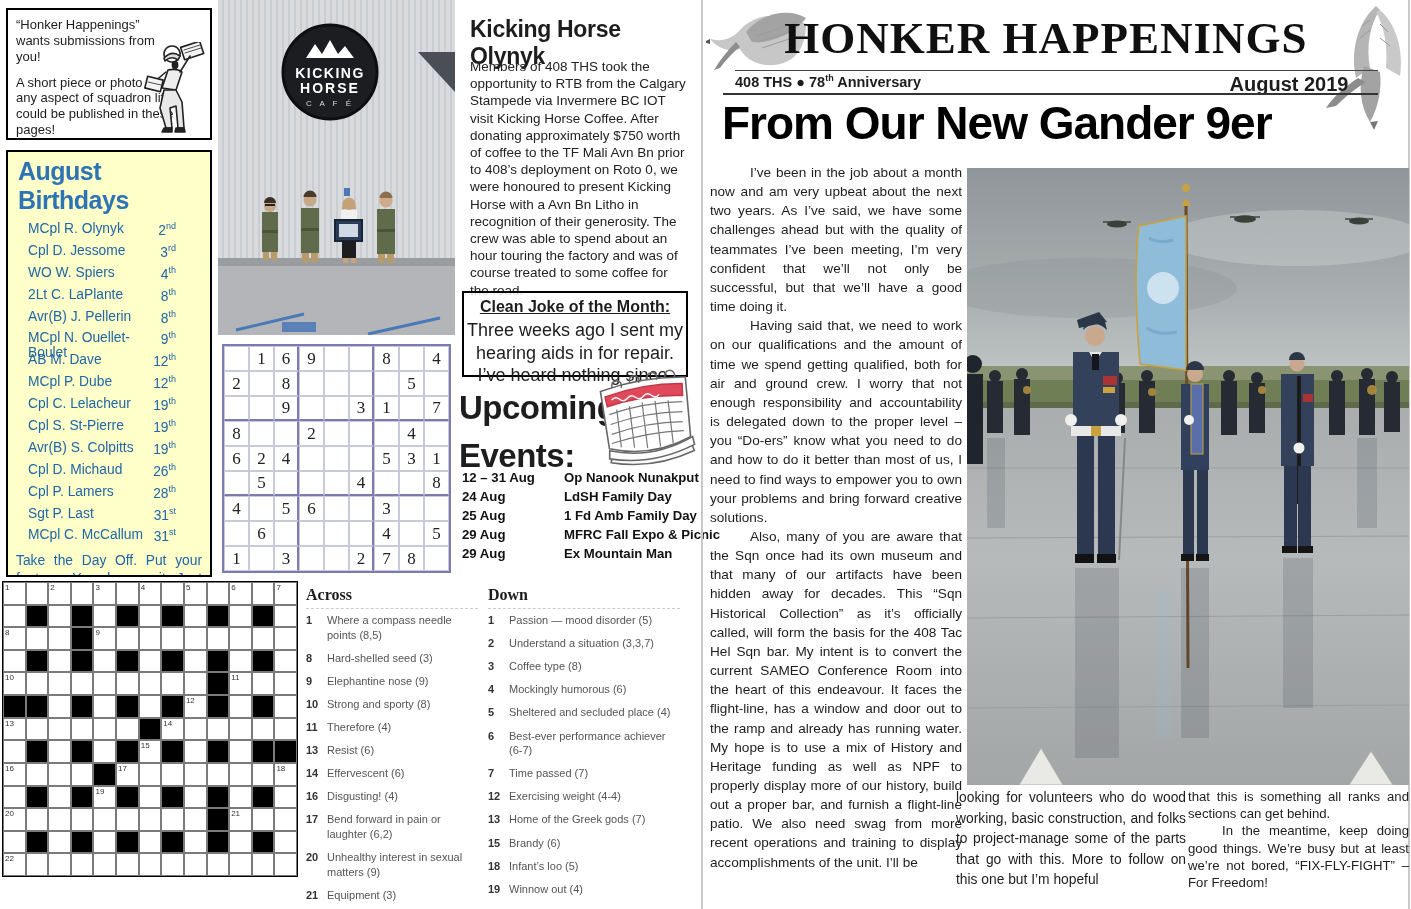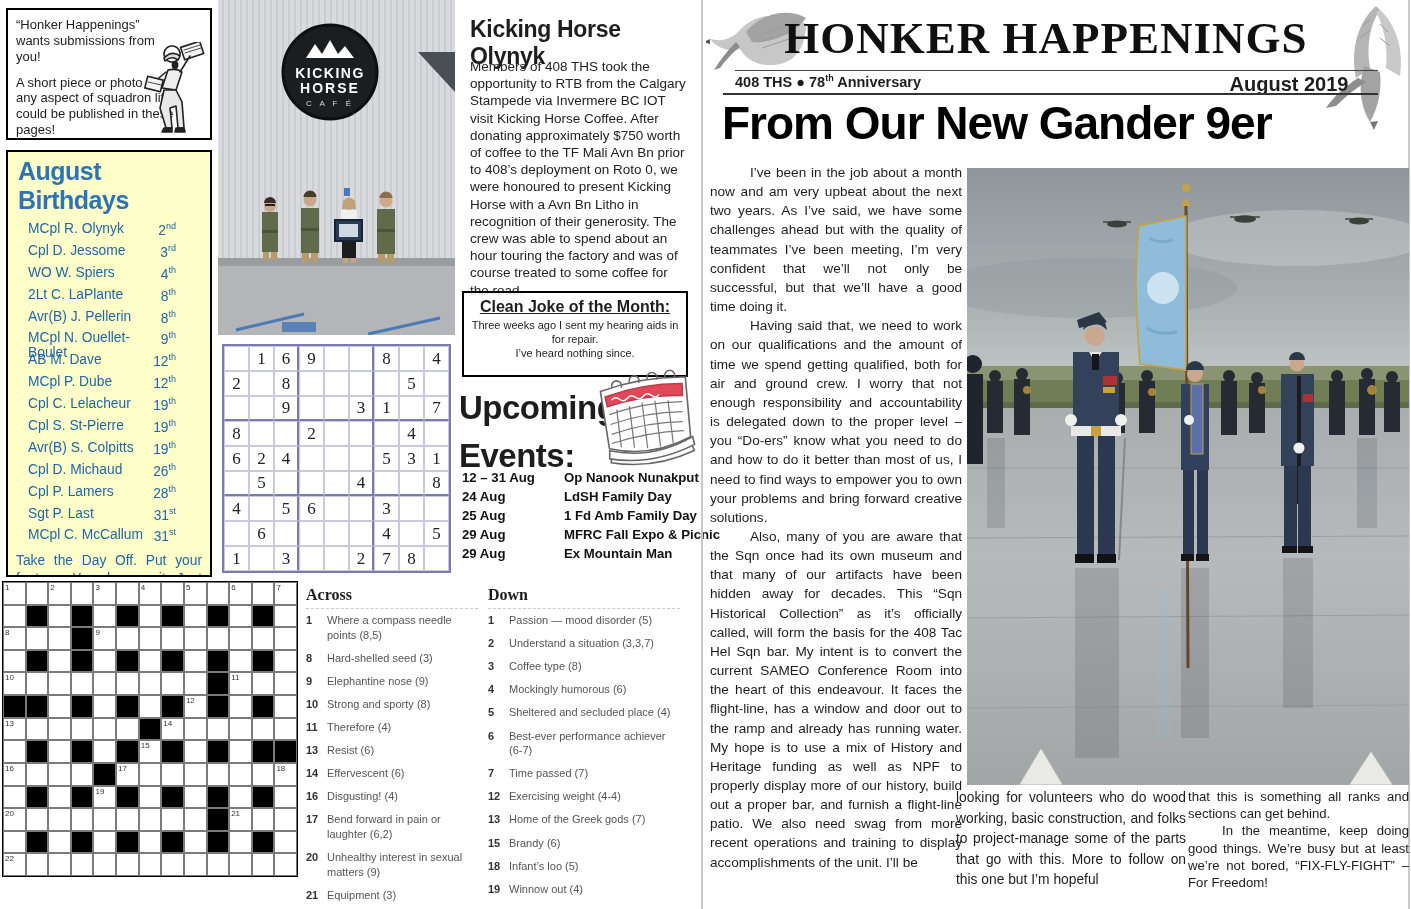--- a/index.html
+++ b/index.html
@@ -56,21 +56,21 @@
   .sbr { border-right:2px solid #7b7bad; }
   .sbb { border-bottom:2px solid #7b7bad; }
 
   
   .kh-title { left:470px; top:16px; width:230px; font-size:23px; font-weight:700; letter-spacing:-0.3px; }
   .kh-body  { left:470px; top:58px; width:219px; font-size:13.5px; line-height:1.275; color:#222; }
 
   .joke-box { left:462px; top:291px; width:226px; height:86px; border:2px solid #000;
               text-align:center; padding-top:5px; background:rgba(255,255,255,0.85); }
   .joke-title { font-size:16px; font-weight:700; text-decoration:underline; margin-bottom:3px; }
-  .joke-line { font-size:11px; line-height:1.26; }
+  .joke-line { font-size:18px; line-height:1.26; }
 
   .ue-title { left:459px; top:384px; font-size:33px; font-weight:800; line-height:1.45; letter-spacing:-0.5px; }
   .calendar { left:592px; top:368px; }
 
   .events { left:462px; top:470px; }
   .evt-row { display:flex; font-size:13.2px; font-weight:700; line-height:1.17; margin-bottom:3.6px; color:#111; }
   .evt-date { width:102px; flex:none; }
 
   
   .goose-l { left:706px; top:6px; }

